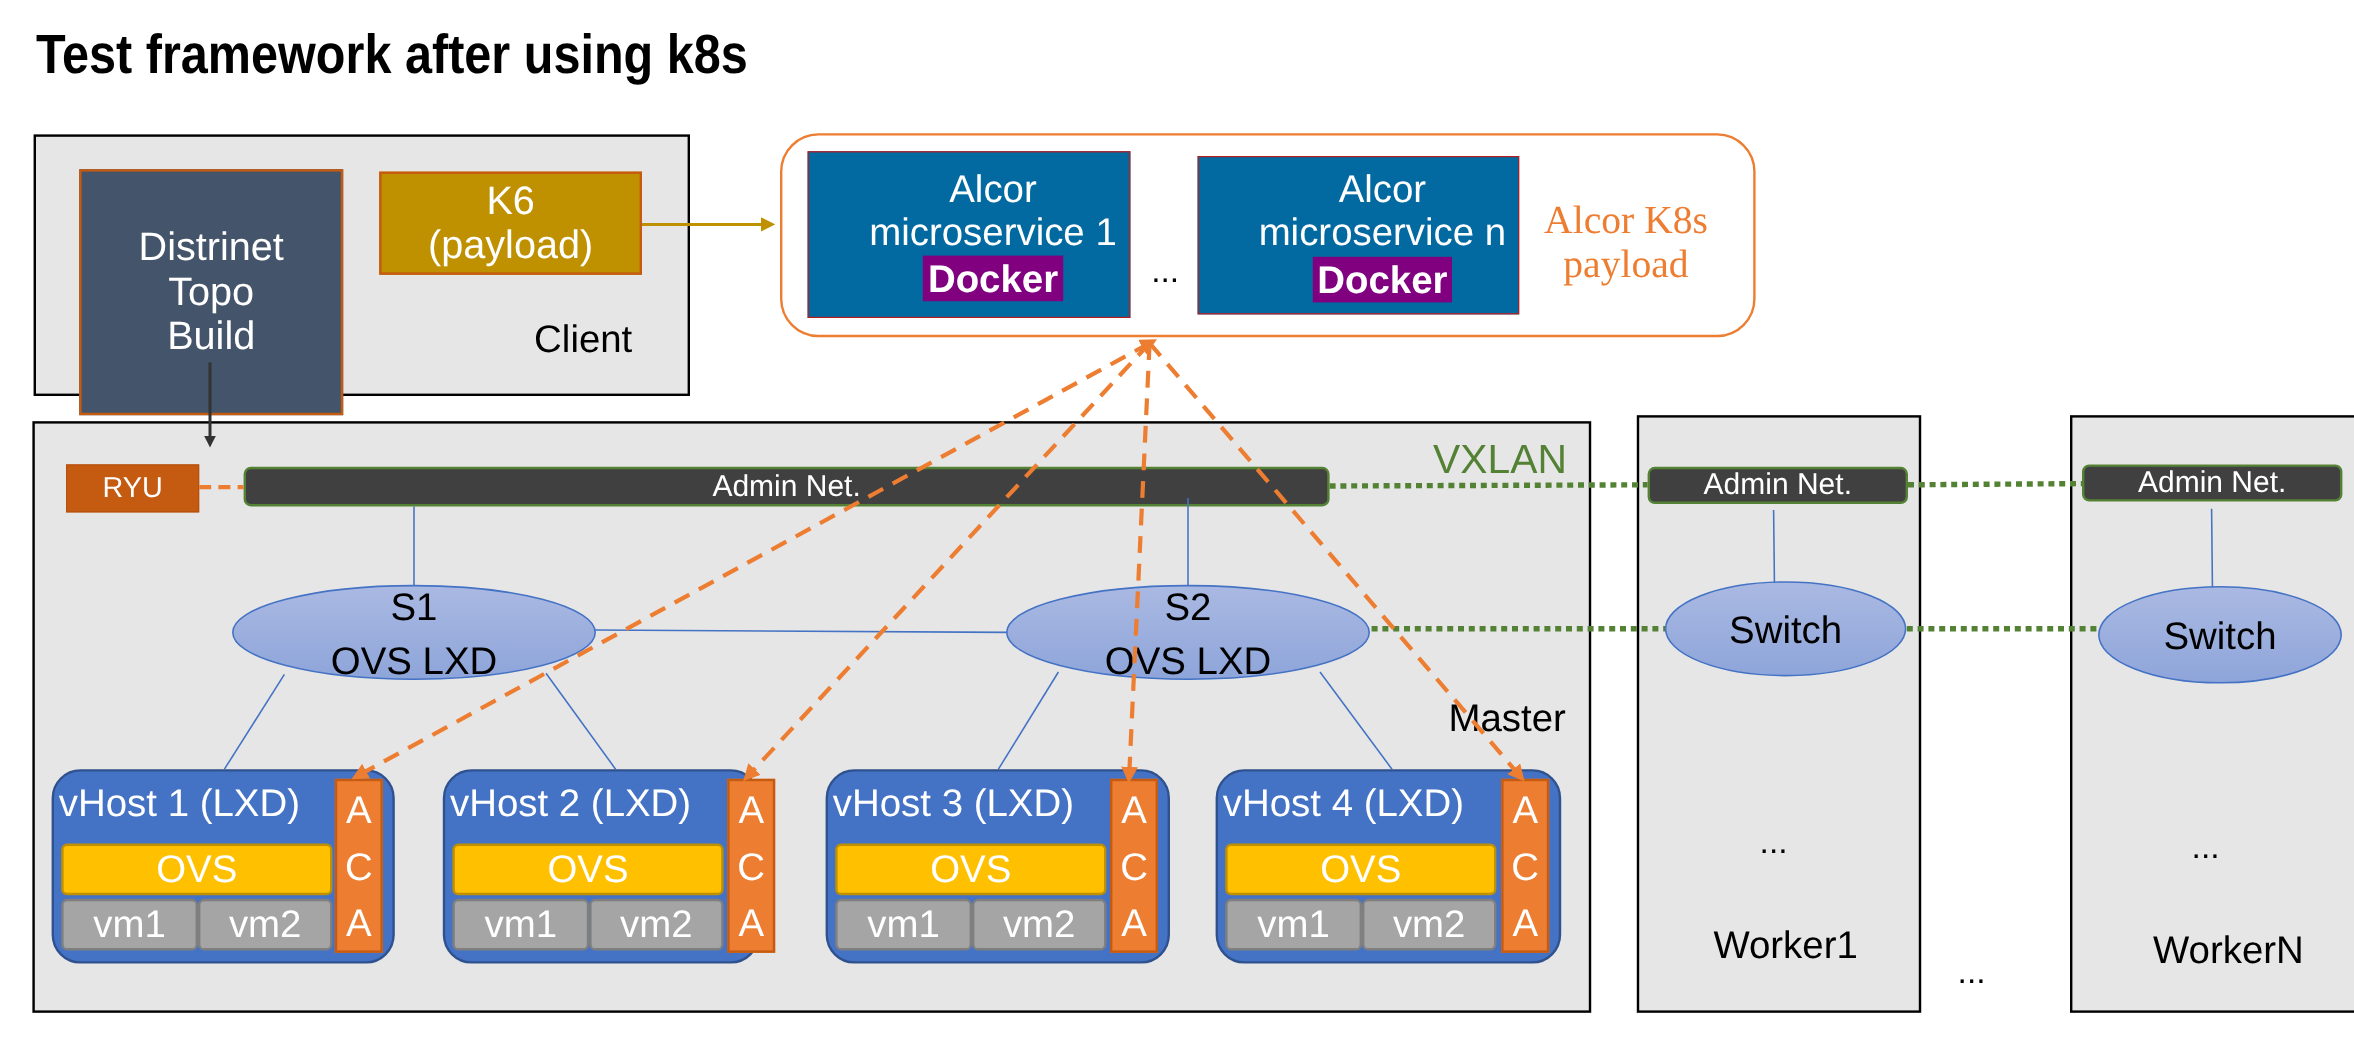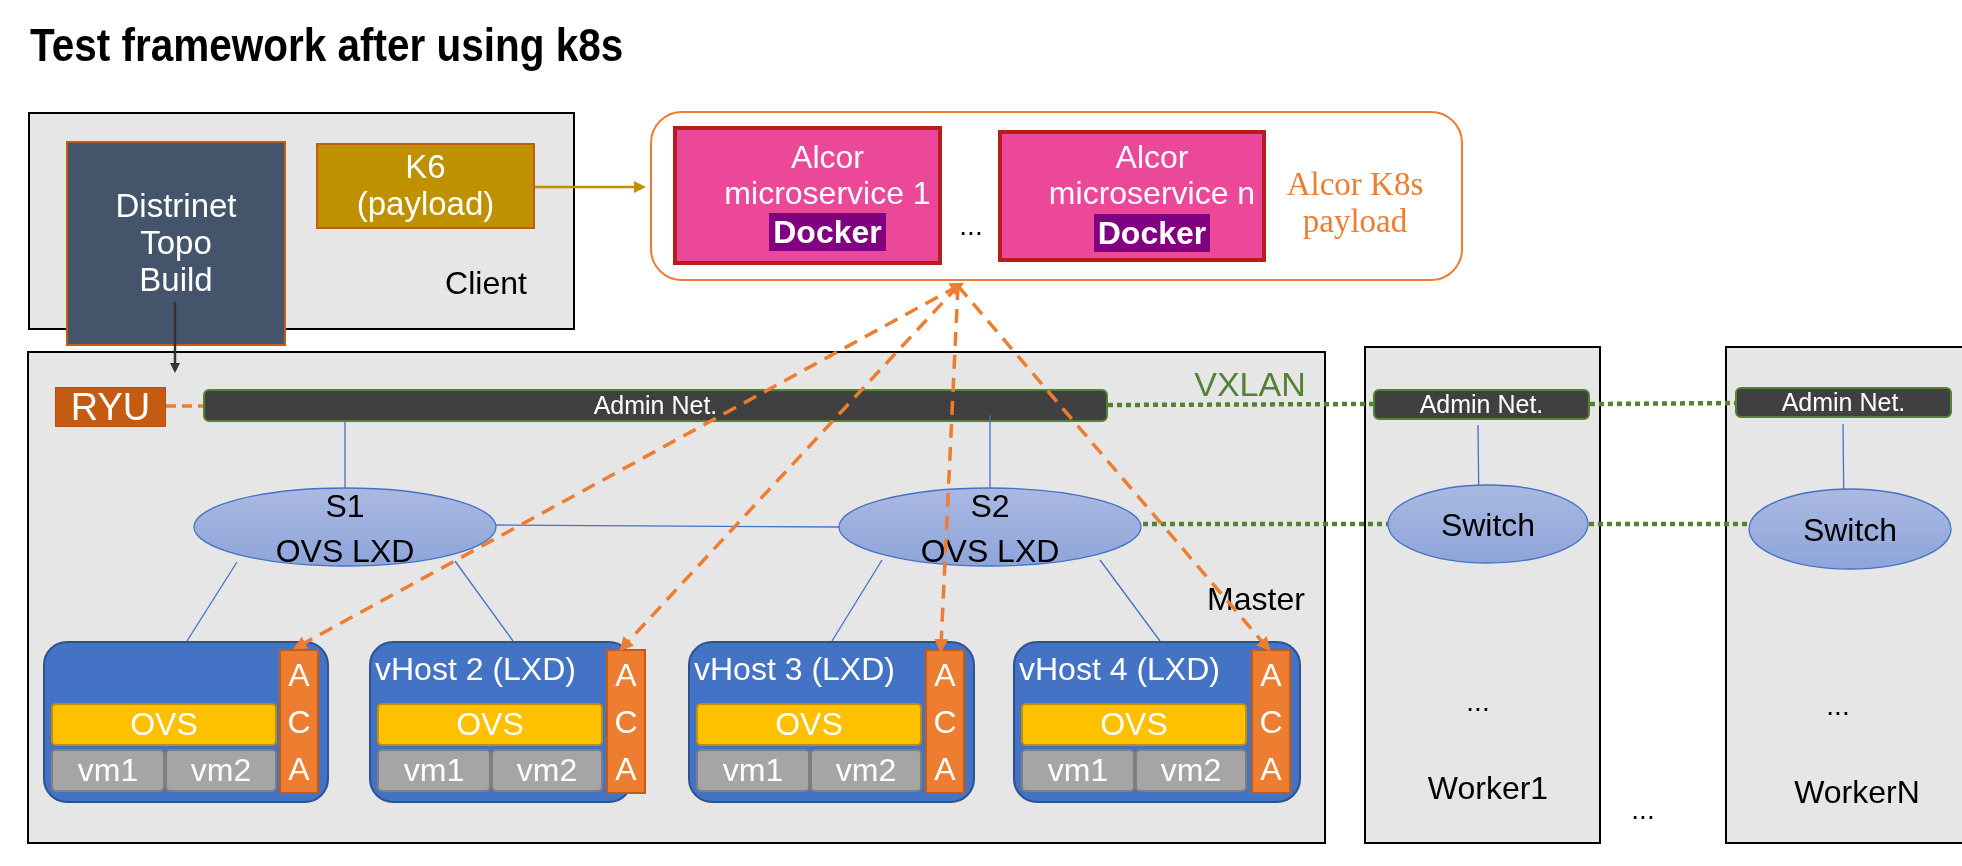--- a/index.html
+++ b/index.html
@@ -7,24 +7,24 @@
          font-family: "Liberation Sans", "DejaVu Sans", sans-serif; }
   .abs { position: absolute; box-sizing: border-box; }
   .title { left: 30px; top: 18px; font-size: 46px; font-weight: bold; color: #000;
            white-space: nowrap; transform: scaleX(0.88); transform-origin: left top; letter-spacing: 0px; }
   .panel { background: #e6e6e6; border: 2.5px solid #000; }
   .lbl { position: absolute; color: #000; font-size: 32px; white-space: nowrap; transform: translate(-50%, -50%); }
   .ctext { display: flex; flex-direction: column; align-items: center; justify-content: center; text-align: center; line-height: 1.12; }
   .distrinet { background: #44546a; border: 2px solid #c55a11; color: #fff; font-size: 33px; }
   .k6 { background: #bf9000; border: 2px solid #c55a11; color: #fff; font-size: 33px; }
   .cluster { border: 2.5px solid #ed7d31; border-radius: 32px; background: #fff; }
-  .micro { background: #ec4899; border: 4px solid #b91c1c; color: #fff; font-size: 32px; padding-left: 40px; }
+  .micro { background: #0369a1; border: 1px solid #b91c1c; color: #fff; font-size: 32px; padding-left: 40px; }
   .docker { background: #800080; color: #fff; font-weight: bold; padding: 0 4px; margin-top: 2px; font-size: 32px; line-height: 38px; }
   .cluster-label { color: #ed7d31; font-size: 33px; line-height: 1.12; text-align: center; font-family: Liberation Serif, serif; }
-  .ryu { background: #c55a11; border: 1.5px solid #b5510f; color: #fff; font-size: 38px; }
+  .ryu { background: #c55a11; border: 1.5px solid #b5510f; color: #fff; font-size: 24px; }
   .adminnet { background: #404040; border: 2px solid #548235; border-radius: 6px; color: #fff; font-size: 25px; line-height: 1; }
   .vhost { background: #4472c4; border: 2px solid #2f528f; border-radius: 24px; }
   .vhost-title { position: absolute; left: 4px; top: 8px; color: #fff; font-size: 32px; white-space: nowrap; }
   .ovs { position: absolute; background: #ffc000; border: 2px solid #bf9000; border-radius: 5px; color: #fff; font-size: 32px; display:flex; align-items:center; justify-content:center; }
   .vm { position: absolute; background: #a5a5a5; border: 2px solid #7f7f7f; border-radius: 5px; color: #fff; font-size: 32px; display:flex; align-items:center; justify-content:center; }
   .aca { position: absolute; background: #ed7d31; border: 2px solid #c55a11; color: #fff; font-size: 32px; display:flex; flex-direction:column; align-items:center; justify-content:space-around; line-height: 1; }
   svg.overlay { position: absolute; left: 0; top: 0; pointer-events: none; }
   .ell-text { font-family: "Liberation Sans", "DejaVu Sans", sans-serif; font-size: 32px; fill: #000; }
   .vx-label { color: #548235; font-size: 34px; }
 </style>
@@ -138,20 +138,21 @@
     <ellipse cx="1488" cy="524" rx="100" ry="39" fill="url(#ellGrad)" stroke="#4472c4" stroke-width="1.3"></ellipse>
     <text class="ell-text" x="1488" y="536" text-anchor="middle">Switch</text>
   </g>
   <g>
     <ellipse cx="1850" cy="529" rx="101" ry="40" fill="url(#ellGrad)" stroke="#4472c4" stroke-width="1.3"></ellipse>
     <text class="ell-text" x="1850" y="541" text-anchor="middle">Switch</text>
   </g>
 </svg>
 
 <div class="abs vhost" style="left:43px; top:641px; width:286px; height:162px;">
+  <span class="vhost-title">vHost 1 (LXD)</span>
   <div class="ovs" style="left:6px; top:60px; width:222px; height:39px;">
       <span>OVS</span>
     </div>
   <div class="vm" style="left:6px; top:106px; width:110px; height:39px;">
       <span>vm1</span>
     </div>
   <div class="vm" style="left:120px; top:106px; width:108px; height:39px;">
       <span>vm2</span>
     </div>
   <div class="aca" style="left:234px; top:6px; width:36px; height:141px;">

